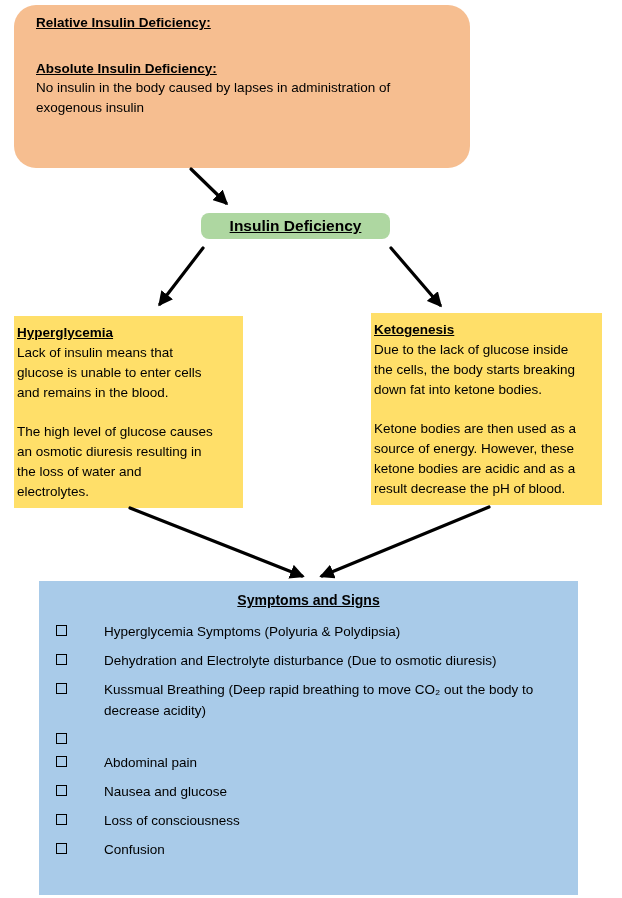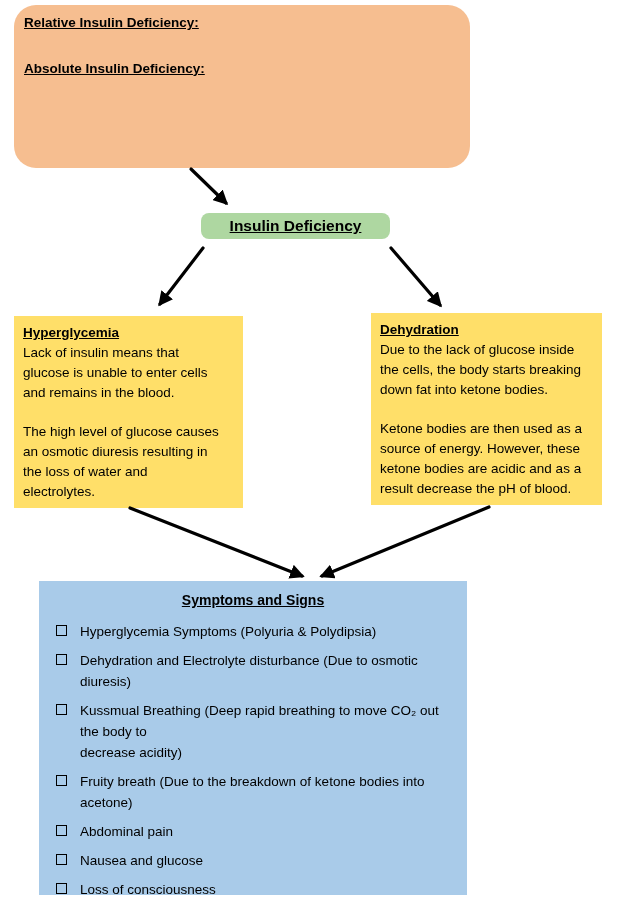--- a/index.html
+++ b/index.html
@@ -11,93 +11,95 @@
   }
   .canvas { position: relative; width: 622px; height: 898px; overflow: hidden; background: #ffffff; }
 
   .heading { font-weight: bold; text-decoration: underline; }
   .body-text { white-space: pre-line; }
 
   
   .box-overview {
     position: absolute; left: 14px; top: 5px; width: 456px; height: 163px;
     background: #F6BE90; border-radius: 22px;
-    padding: 8px 10px; box-sizing: border-box;
+    padding: 8px 22px; box-sizing: border-box;
     font-size: 13.5px; line-height: 19.5px;
   }
   .box-overview .mt { margin-top: 26px; }
 
   
   .node-central {
     position: absolute; left: 201px; top: 213px; width: 189px; height: 26px;
     background: #AED7A1; border-radius: 8px;
     display: flex; align-items: center; justify-content: center;
     font-size: 15.5px; font-weight: bold; text-decoration: underline;
     box-sizing: border-box;
   }
 
   
   .box-branch {
     position: absolute; background: #FFDF69;
-    padding: 7px 9px; box-sizing: border-box;
+    padding: 7px 3px; box-sizing: border-box;
     font-size: 13.5px; line-height: 20px;
   }
   .box-hyperglycemia { left: 14px; top: 316px; width: 229px; height: 192px; }
   .box-ketogenesis  { left: 371px; top: 313px; width: 231px; height: 192px; }
   .box-branch .gap { margin-top: 19px; }
 
   
   .box-symptoms {
-    position: absolute; left: 39px; top: 581px; width: 428px; height: 314px;
+    position: absolute; left: 39px; top: 581px; width: 539px; height: 314px;
     background: #A9CBE9; box-sizing: border-box;
     padding: 11px 14px 0 14px;
     font-size: 13.5px;
   }
   .symptoms-heading {
     text-align: center; font-weight: bold; text-decoration: underline;
     font-size: 14px; margin-bottom: 13px;
   }
   .symptom-item { display: flex; margin: 0 0 8px 0; line-height: 21px; }
   .bullet {
     flex: 0 0 auto; width: 9px; height: 9px;
     border: 1.8px solid #000000;
     margin: 4px 13px 0 3px;
   }
-  .symptom-text { white-space: pre-line; }
+  .symptom-text { white-space: pre-line; margin-left: 24px; }
 
   
   .arrows { position: absolute; left: 0; top: 0; width: 622px; height: 898px; pointer-events: none; }
 </style>
 </head>
 <body>
 
 <div class="canvas">
 
   <div class="box-overview">
     <div class="heading">Relative Insulin Deficiency:</div>
     <div class="heading mt">Absolute Insulin Deficiency:</div>
+    <div class="body-text">No insulin in the body caused by lapses in administration of
+exogenous insulin</div>
   </div>
 
   <div class="node-central">
     <span>Insulin Deficiency</span>
   </div>
 
   <div class="box-branch box-hyperglycemia">
     <div class="heading">Hyperglycemia</div>
     <div class="body-text">Lack of insulin means that
 glucose is unable to enter cells
 and remains in the blood.</div>
     <div class="body-text gap">The high level of glucose causes
 an osmotic diuresis resulting in
 the loss of water and
 electrolytes.</div>
   </div>
 
   <div class="box-branch box-ketogenesis">
-    <div class="heading">Dehydration</div>
+    <div class="heading">Ketogenesis</div>
     <div class="body-text">Due to the lack of glucose inside
 the cells, the body starts breaking
 down fat into ketone bodies.</div>
     <div class="body-text gap">Ketone bodies are then used as a
 source of energy. However, these
 ketone bodies are acidic and as a
 result decrease the pH of blood.</div>
   </div>
 
   <div class="box-symptoms">
@@ -111,21 +113,20 @@
       <span class="bullet"></span>
       <span class="symptom-text">Dehydration and Electrolyte disturbance (Due to osmotic diuresis)</span>
     </div>
     <div class="symptom-item">
       <span class="bullet"></span>
       <span class="symptom-text">Kussmual Breathing (Deep rapid breathing to move CO₂ out the body to
 decrease acidity)</span>
     </div>
     <div class="symptom-item">
       <span class="bullet"></span>
-      <span class="symptom-text">Fruity breath (Due to the breakdown of ketone bodies into acetone)</span>
     </div>
     <div class="symptom-item">
       <span class="bullet"></span>
       <span class="symptom-text">Abdominal pain</span>
     </div>
     <div class="symptom-item">
       <span class="bullet"></span>
       <span class="symptom-text">Nausea and glucose</span>
     </div>
     <div class="symptom-item">

